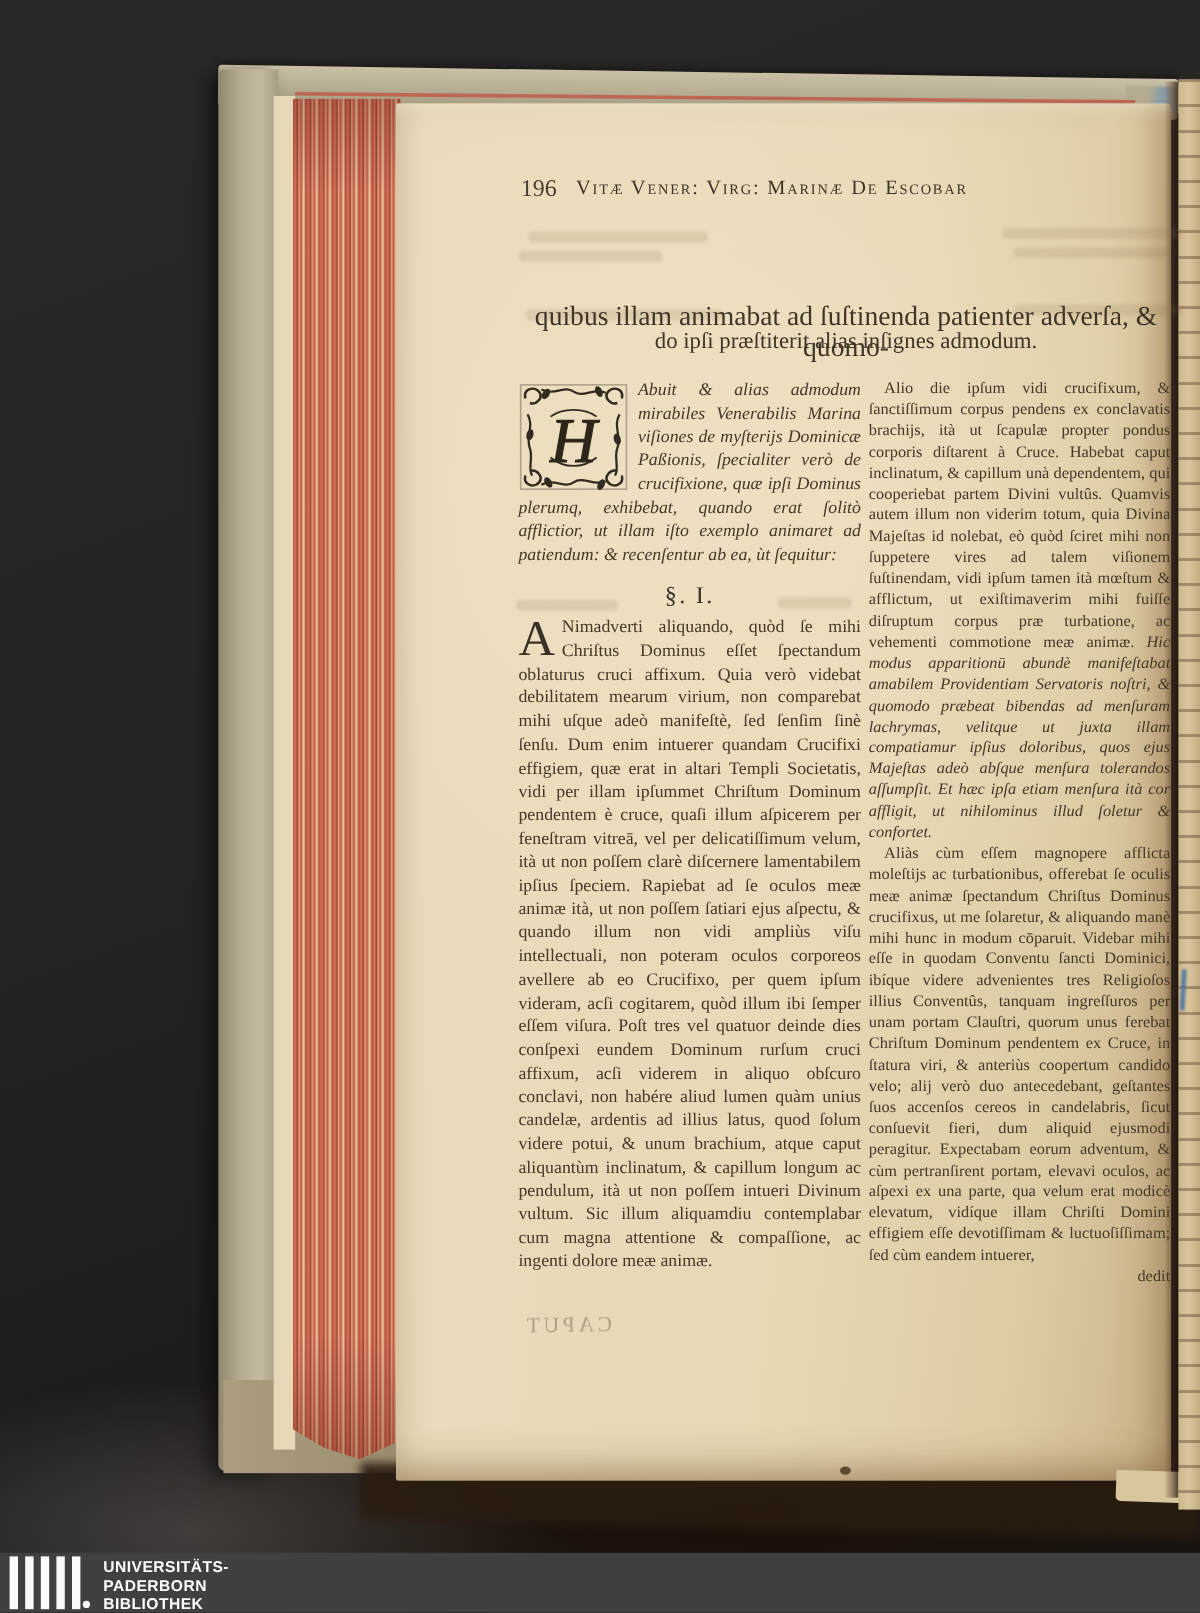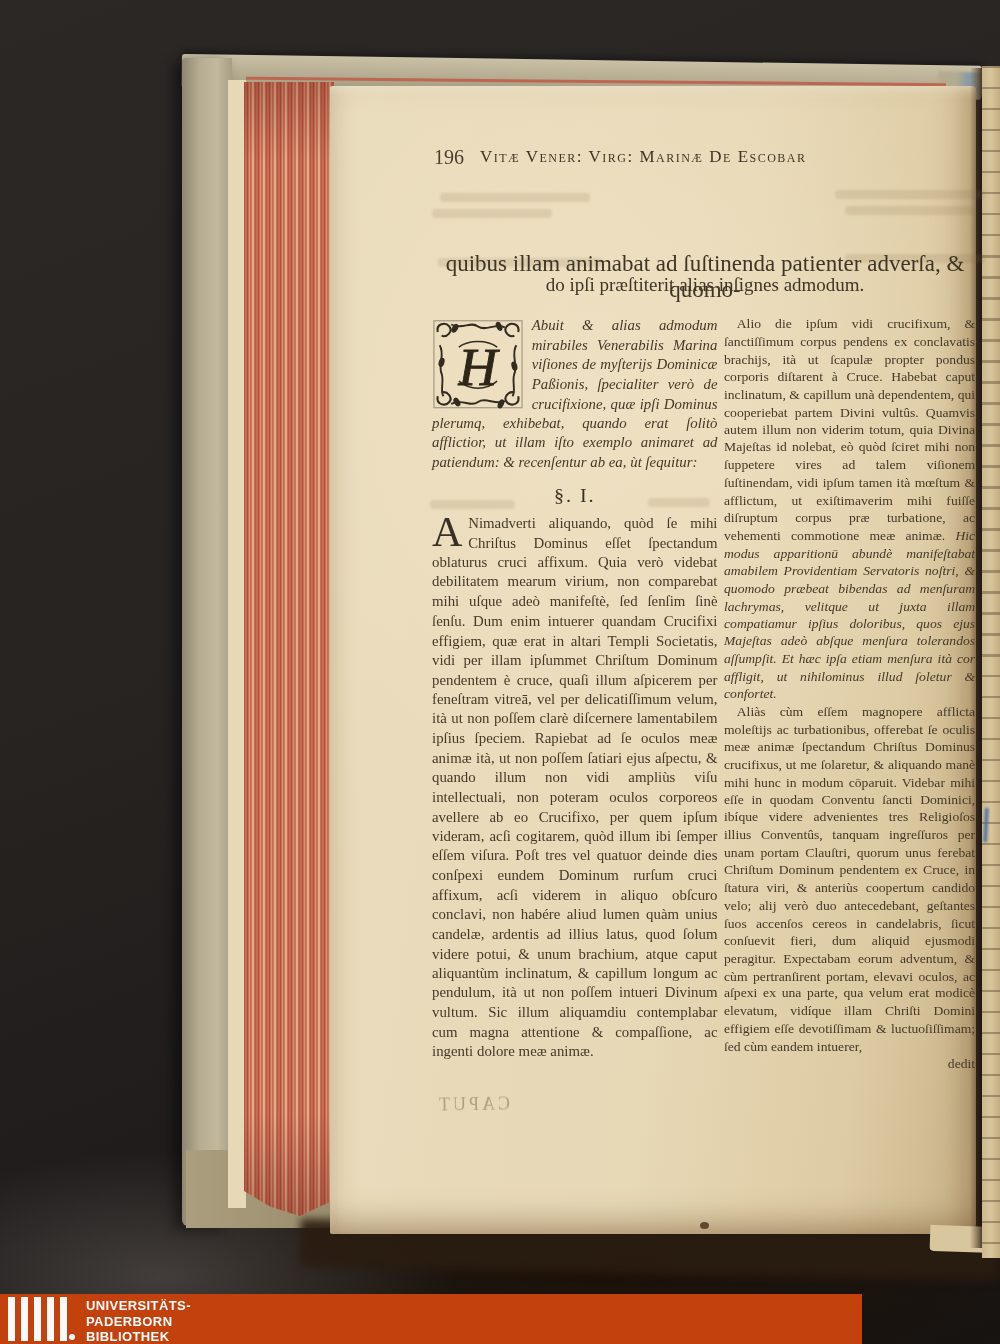--- a/index.html
+++ b/index.html
@@ -81,21 +81,21 @@
   .dropcap{float:left;font-size:44px;line-height:37px;padding:1px 6px 0 0;color:#3a3126;}
   .indent{text-indent:14px;}
   .italic-run{font-style:italic;}
   .catchword{text-align:right;font-size:15px;}
   .ghost-word{position:absolute;left:436px;top:1094px;font-variant:small-caps;font-size:18px;
     letter-spacing:3px;color:rgba(85,65,42,.38);transform:scaleX(-1) rotate(1deg);
     filter:blur(.6px);}
   .smudge{position:absolute;height:9px;background:rgba(125,100,70,.15);
     filter:blur(1.3px);border-radius:4px;}
   
-  .footer-bar{position:absolute;left:0;top:1294px;width:862px;height:50px;background:#c2410c;}
+  .footer-bar{position:absolute;left:0;top:1294px;width:1000px;height:50px;background:#404040;}
   .logo-bars{position:absolute;left:8px;top:3px;height:44px;display:flex;gap:6px;}
   .logo-bars .bar{width:7px;height:44px;background:#fafafa;}
   .logo-dot{position:absolute;left:69px;top:40px;width:6px;height:6px;background:#fafafa;border-radius:50%;}
   .footer-text{position:absolute;left:86px;top:4px;font-family:"Liberation Sans","DejaVu Sans",sans-serif;
     font-weight:bold;font-size:13px;line-height:15.5px;color:#fdfdfd;letter-spacing:.4px;}
 </style>
 </head>
 <body>
 
 <div id="canvas">

